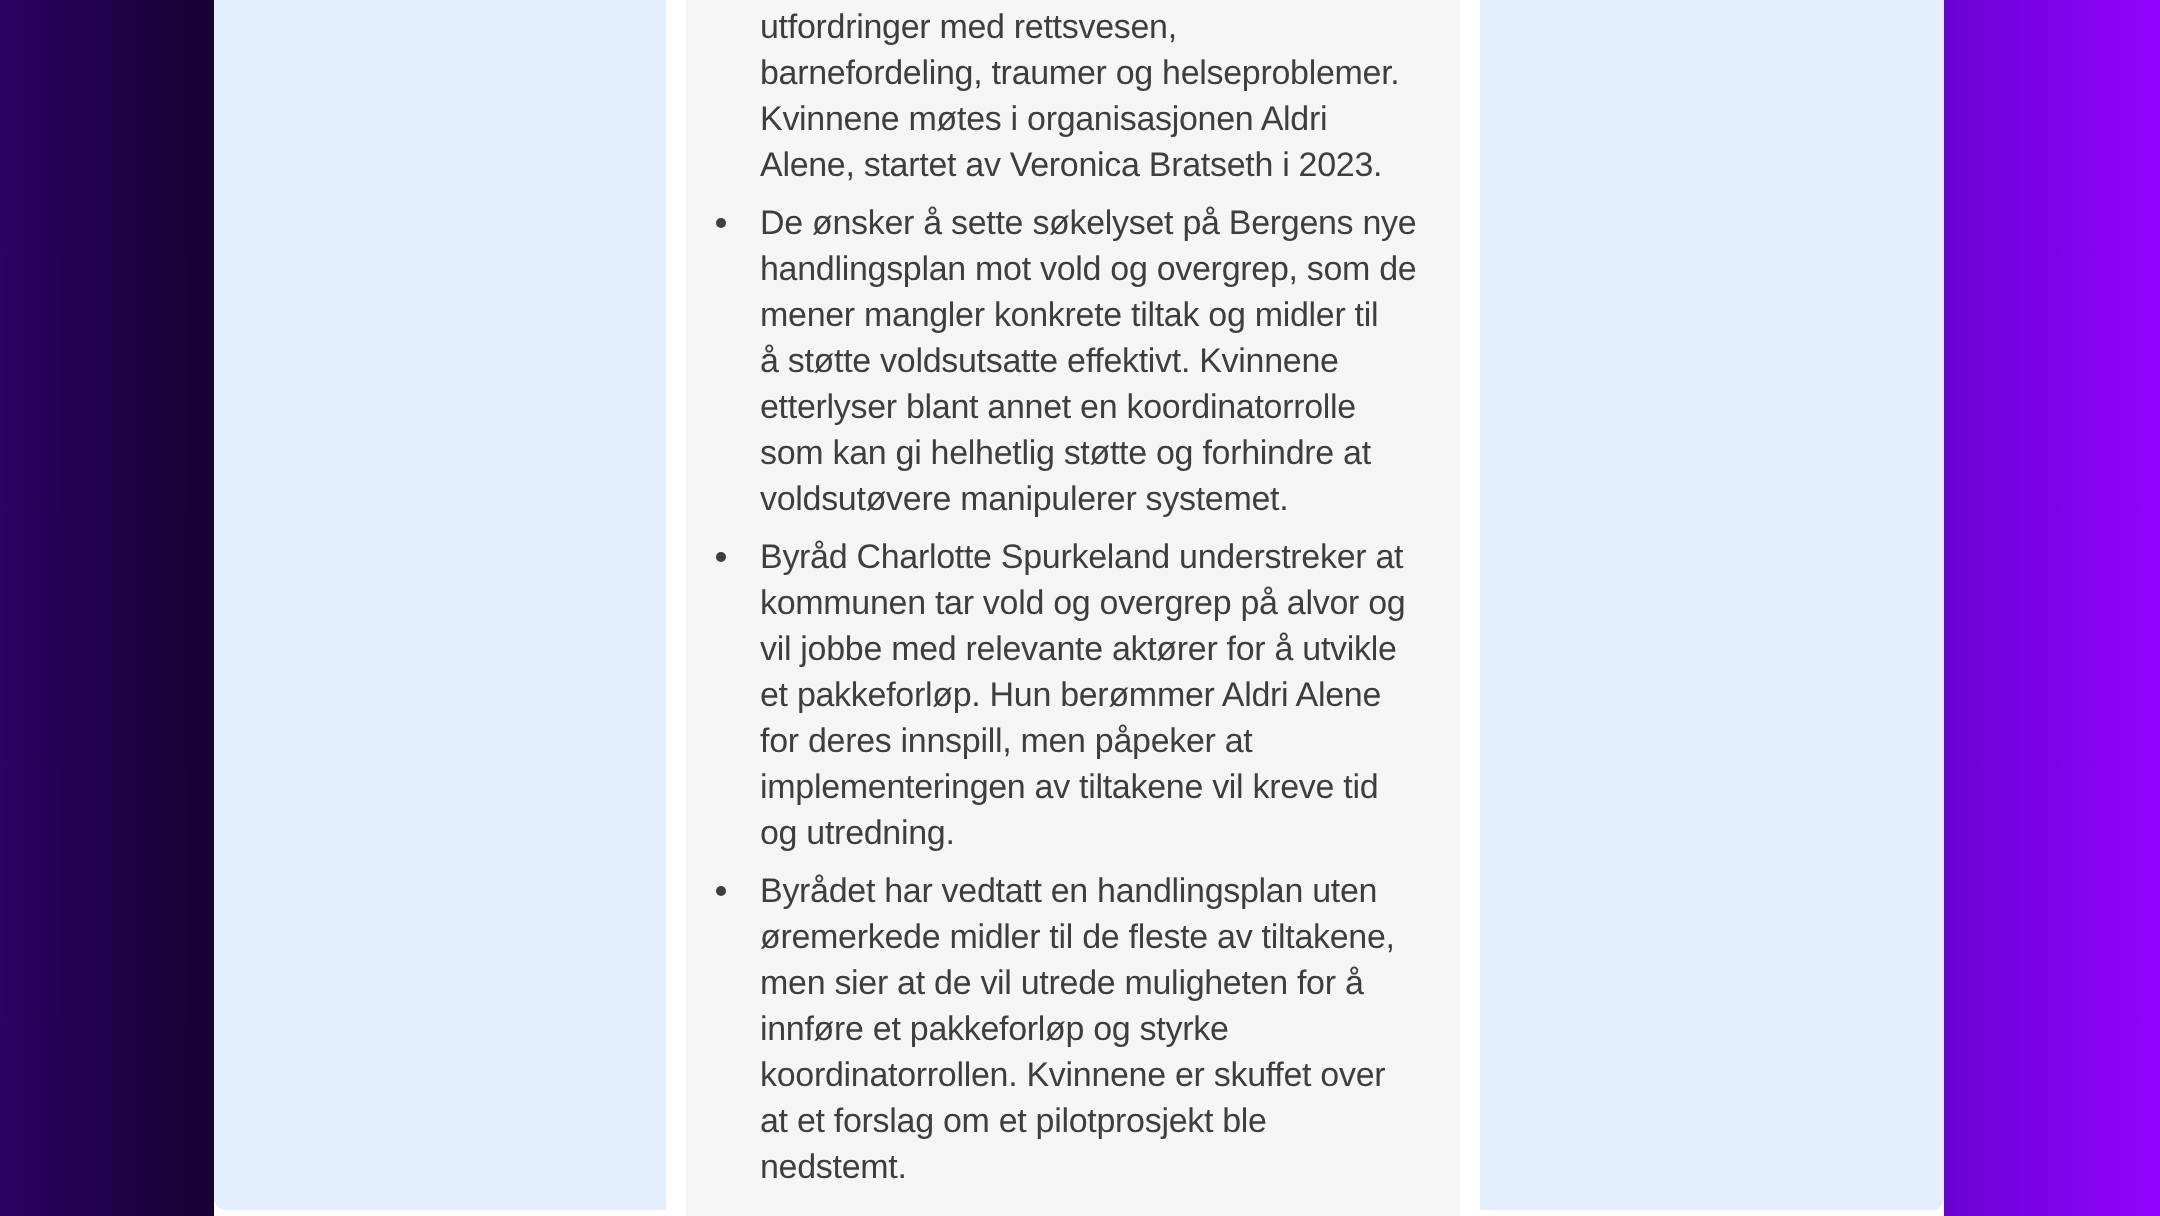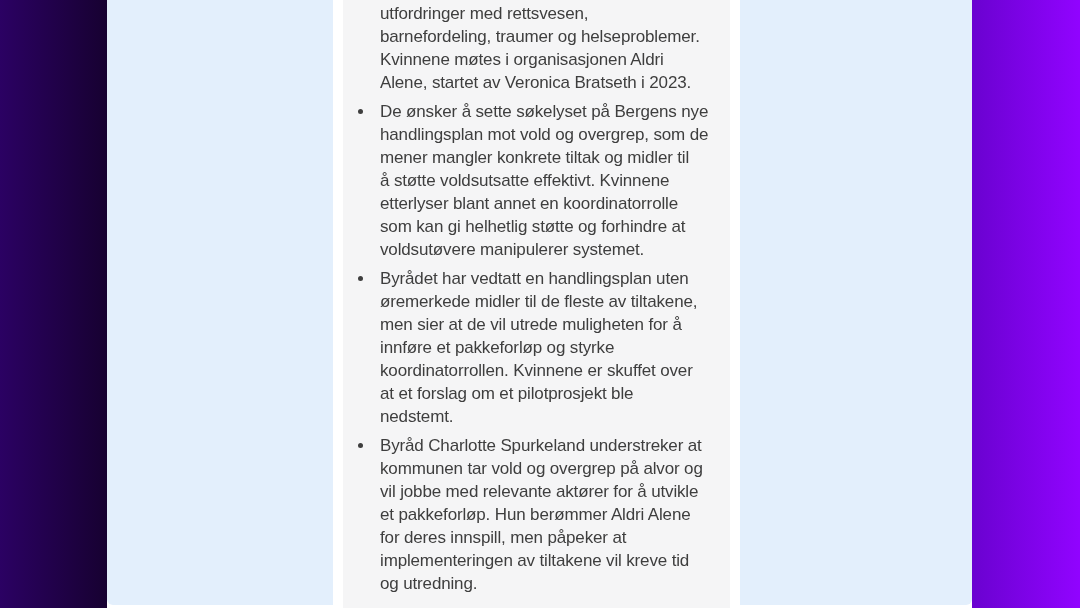--- a/index.html
+++ b/index.html
@@ -99,38 +99,38 @@
 handlingsplan mot vold og overgrep, som de
 mener mangler konkrete tiltak og midler til
 å støtte voldsutsatte effektivt. Kvinnene
 etterlyser blant annet en koordinatorrolle
 som kan gi helhetlig støtte og forhindre at
 voldsutøvere manipulerer systemet.</span>
         </div>
 
         <div class="item">
           <span class="dot"></span>
+          <span class="text">Byråd Charlotte Spurkeland understreker at
+kommunen tar vold og overgrep på alvor og
+vil jobbe med relevante aktører for å utvikle
+et pakkeforløp. Hun berømmer Aldri Alene
+for deres innspill, men påpeker at
+implementeringen av tiltakene vil kreve tid
+og utredning.</span>
+        </div>
+
+        <div class="item">
+          <span class="dot"></span>
           <span class="text">Byrådet har vedtatt en handlingsplan uten
 øremerkede midler til de fleste av tiltakene,
 men sier at de vil utrede muligheten for å
 innføre et pakkeforløp og styrke
 koordinatorrollen. Kvinnene er skuffet over
 at et forslag om et pilotprosjekt ble
 nedstemt.</span>
-        </div>
-
-        <div class="item">
-          <span class="dot"></span>
-          <span class="text">Byråd Charlotte Spurkeland understreker at
-kommunen tar vold og overgrep på alvor og
-vil jobbe med relevante aktører for å utvikle
-et pakkeforløp. Hun berømmer Aldri Alene
-for deres innspill, men påpeker at
-implementeringen av tiltakene vil kreve tid
-og utredning.</span>
         </div>
 
       </div>
     </div>
   </div>
 </div>
 
 <div class="bg-right"></div>
 
 </body></html>

